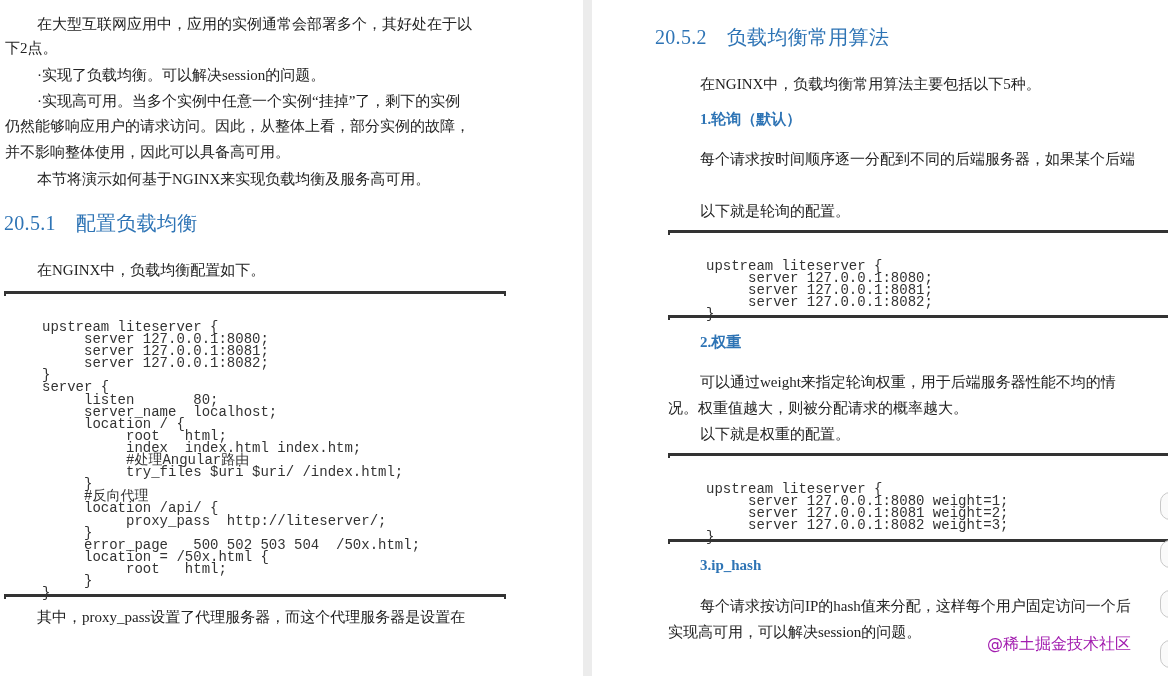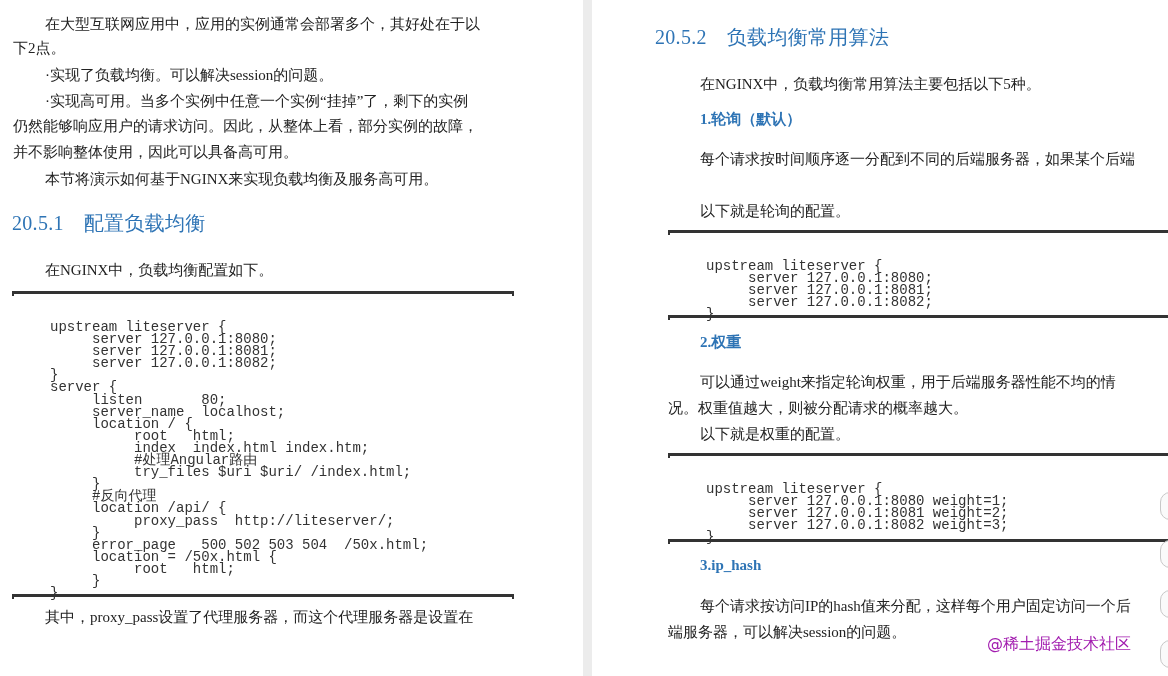--- a/index.html
+++ b/index.html
@@ -3,21 +3,21 @@
   <meta charset="utf-8">
   <style>
     html, body { margin: 0; padding: 0; }
     body {
       width: 1168px; height: 676px; overflow: hidden; position: relative;
       background: #ffffff;
       font-family: "Liberation Serif", "DejaVu Serif", serif;
       color: #222;
     }
     .page { position: absolute; top: 0; height: 676px; background: #fff; overflow: hidden; }
-    .page-left { left: 8px; width: 583px; }
+    .page-left { left: 0; width: 583px; }
     .page-gap { position: absolute; top: 0; left: 583px; width: 9px; height: 676px; background: #ececec; }
     .page-right { left: 592px; width: 576px; }
 
     .p { position: absolute; font-size: 15px; line-height: 22px; white-space: nowrap; color: #222; }
     .h2 { position: absolute; font-size: 20px; color: #2e74b5; white-space: nowrap; letter-spacing: 0.3px; }
     .h2 .num { margin-right: 20px; }
     .h3 { position: absolute; font-size: 15px; color: #2e74b5; white-space: nowrap; font-weight: bold; }
 
     .code-frame { position: absolute; }
     .code-frame .rule {
@@ -130,21 +130,21 @@
     <pre class="code" style="left:22px; top:14px;">upstream liteserver {
      server 127.0.0.1:8080 weight=1;
      server 127.0.0.1:8081 weight=2;
      server 127.0.0.1:8082 weight=3;
 }</pre>
     <div class="rule bottom"></div>
   </div>
 
   <div class="h3" style="left:108px; top:557px;">3.ip_hash</div>
   <div class="p" style="left:108px; top:595px;">每个请求按访问IP的hash值来分配，这样每个用户固定访问一个后</div>
-  <div class="p" style="left:76px; top:621px;">端服务器，可以解决session的问题。</div>
+  <div class="p" style="left:76px; top:621px;">实现高可用，可以解决session的问题。</div>
 </div>
 
 <div class="watermark">@稀土掘金技术社区</div>
 
 <div class="side-tool" style="top:492px;"></div>
 <div class="side-tool" style="top:540px;"></div>
 <div class="side-tool" style="top:590px;"></div>
 <div class="side-tool" style="top:640px;"></div>
 
 </body></html>

